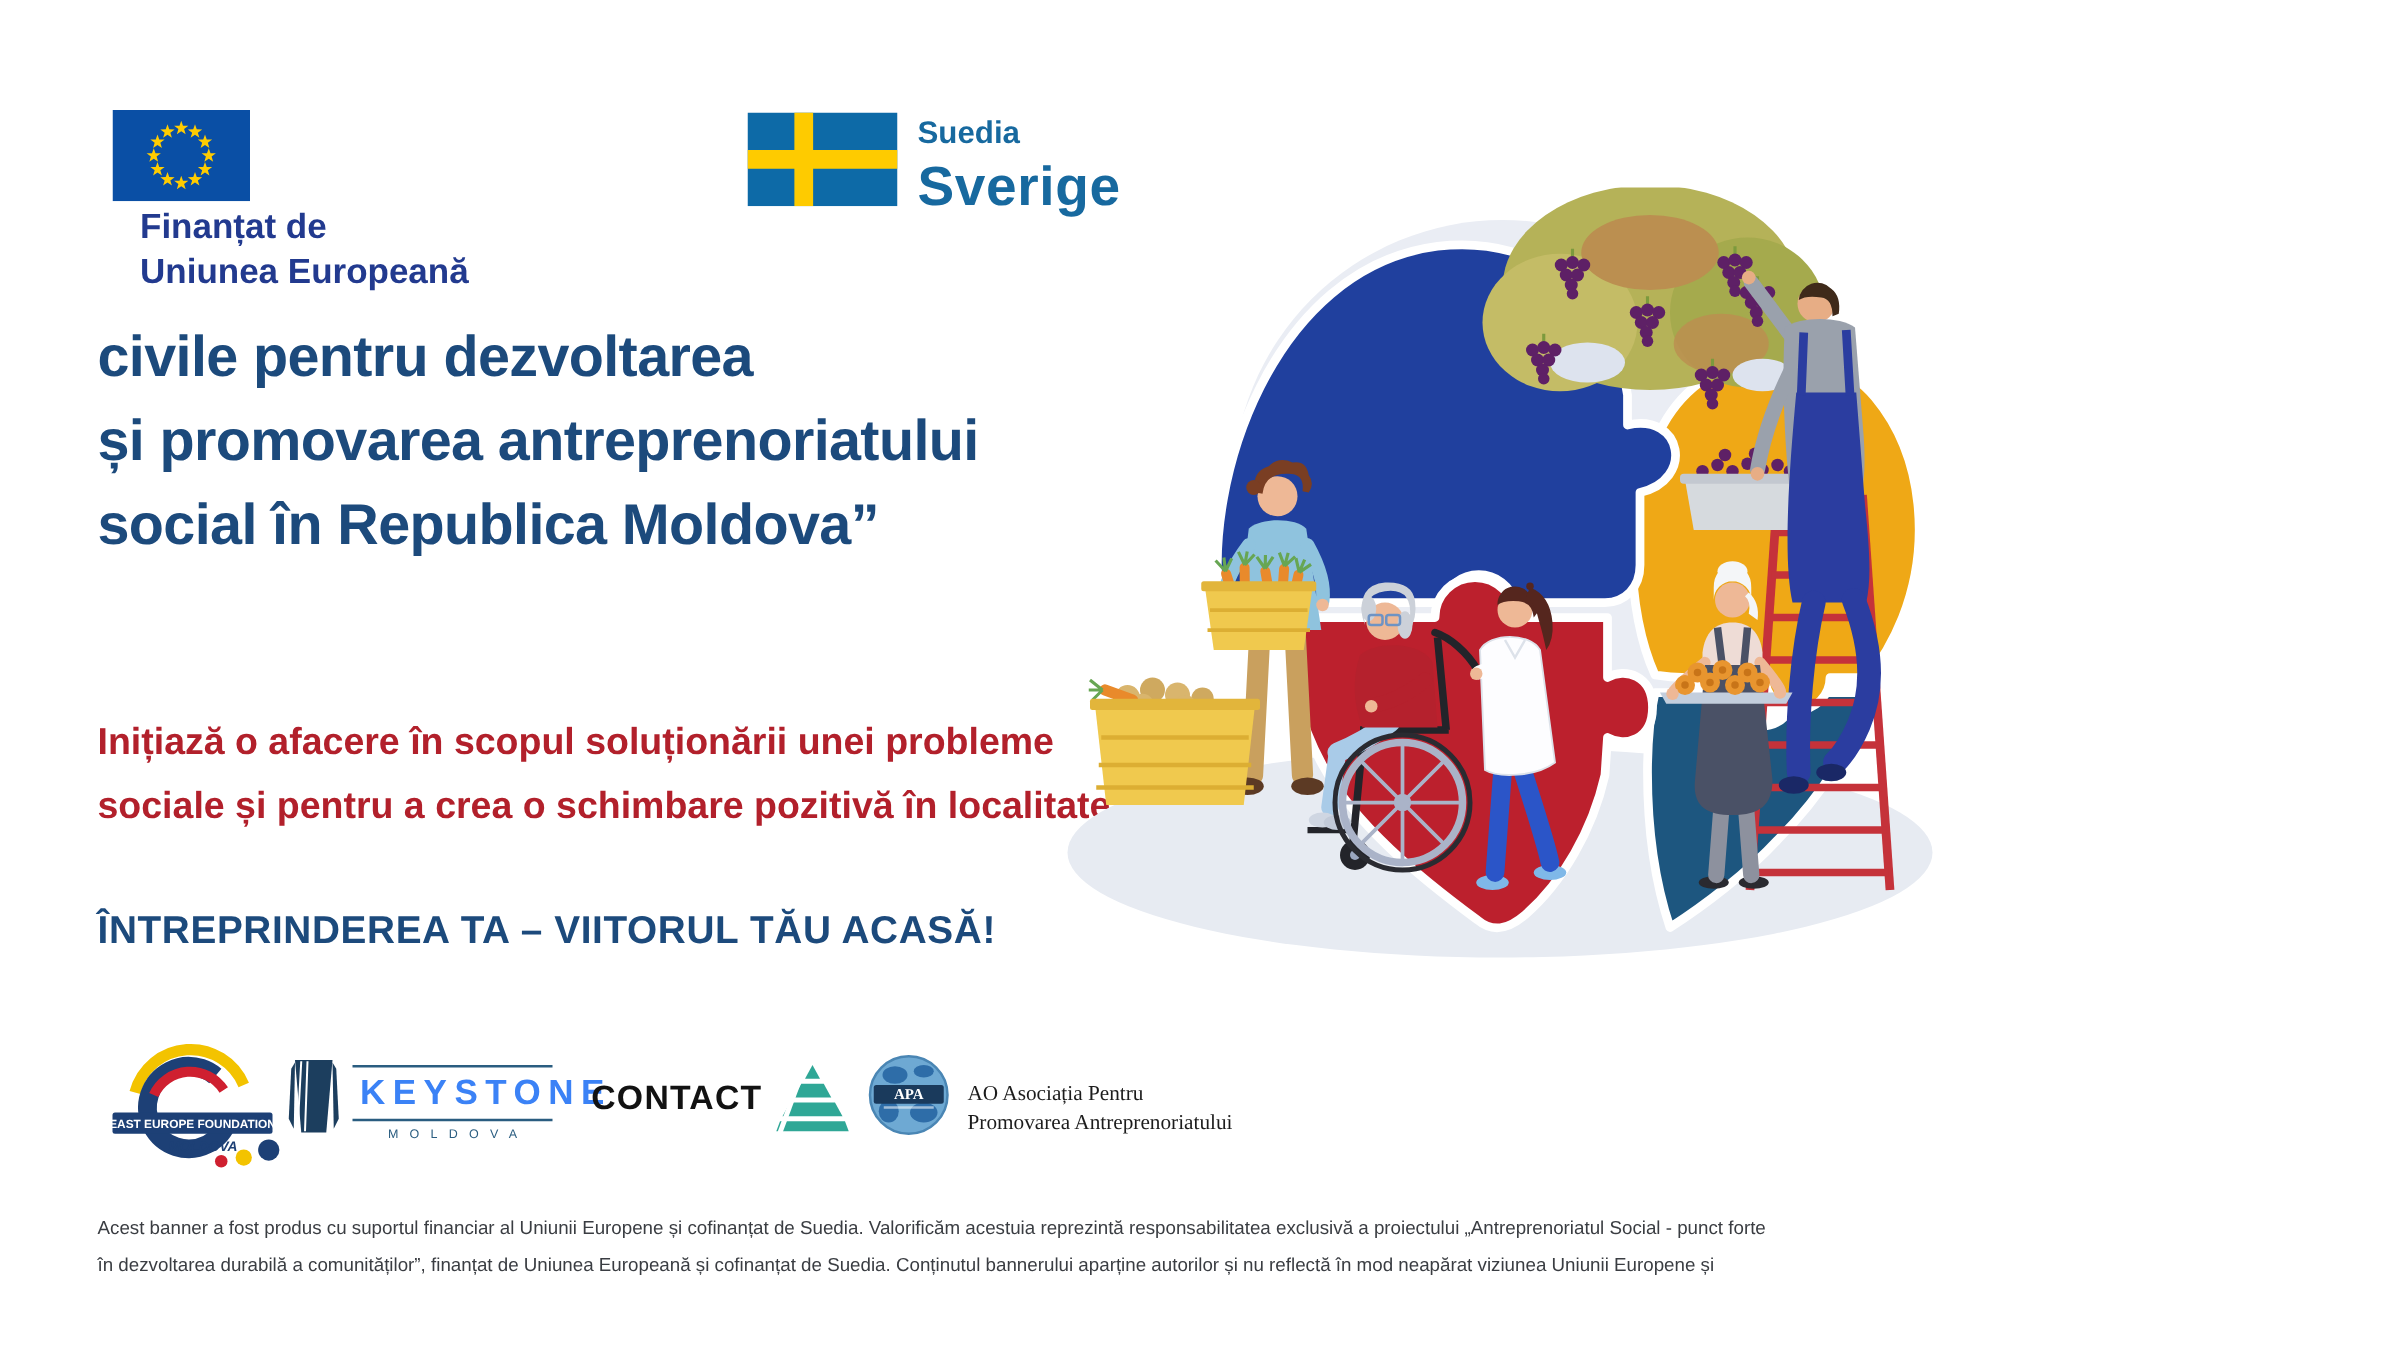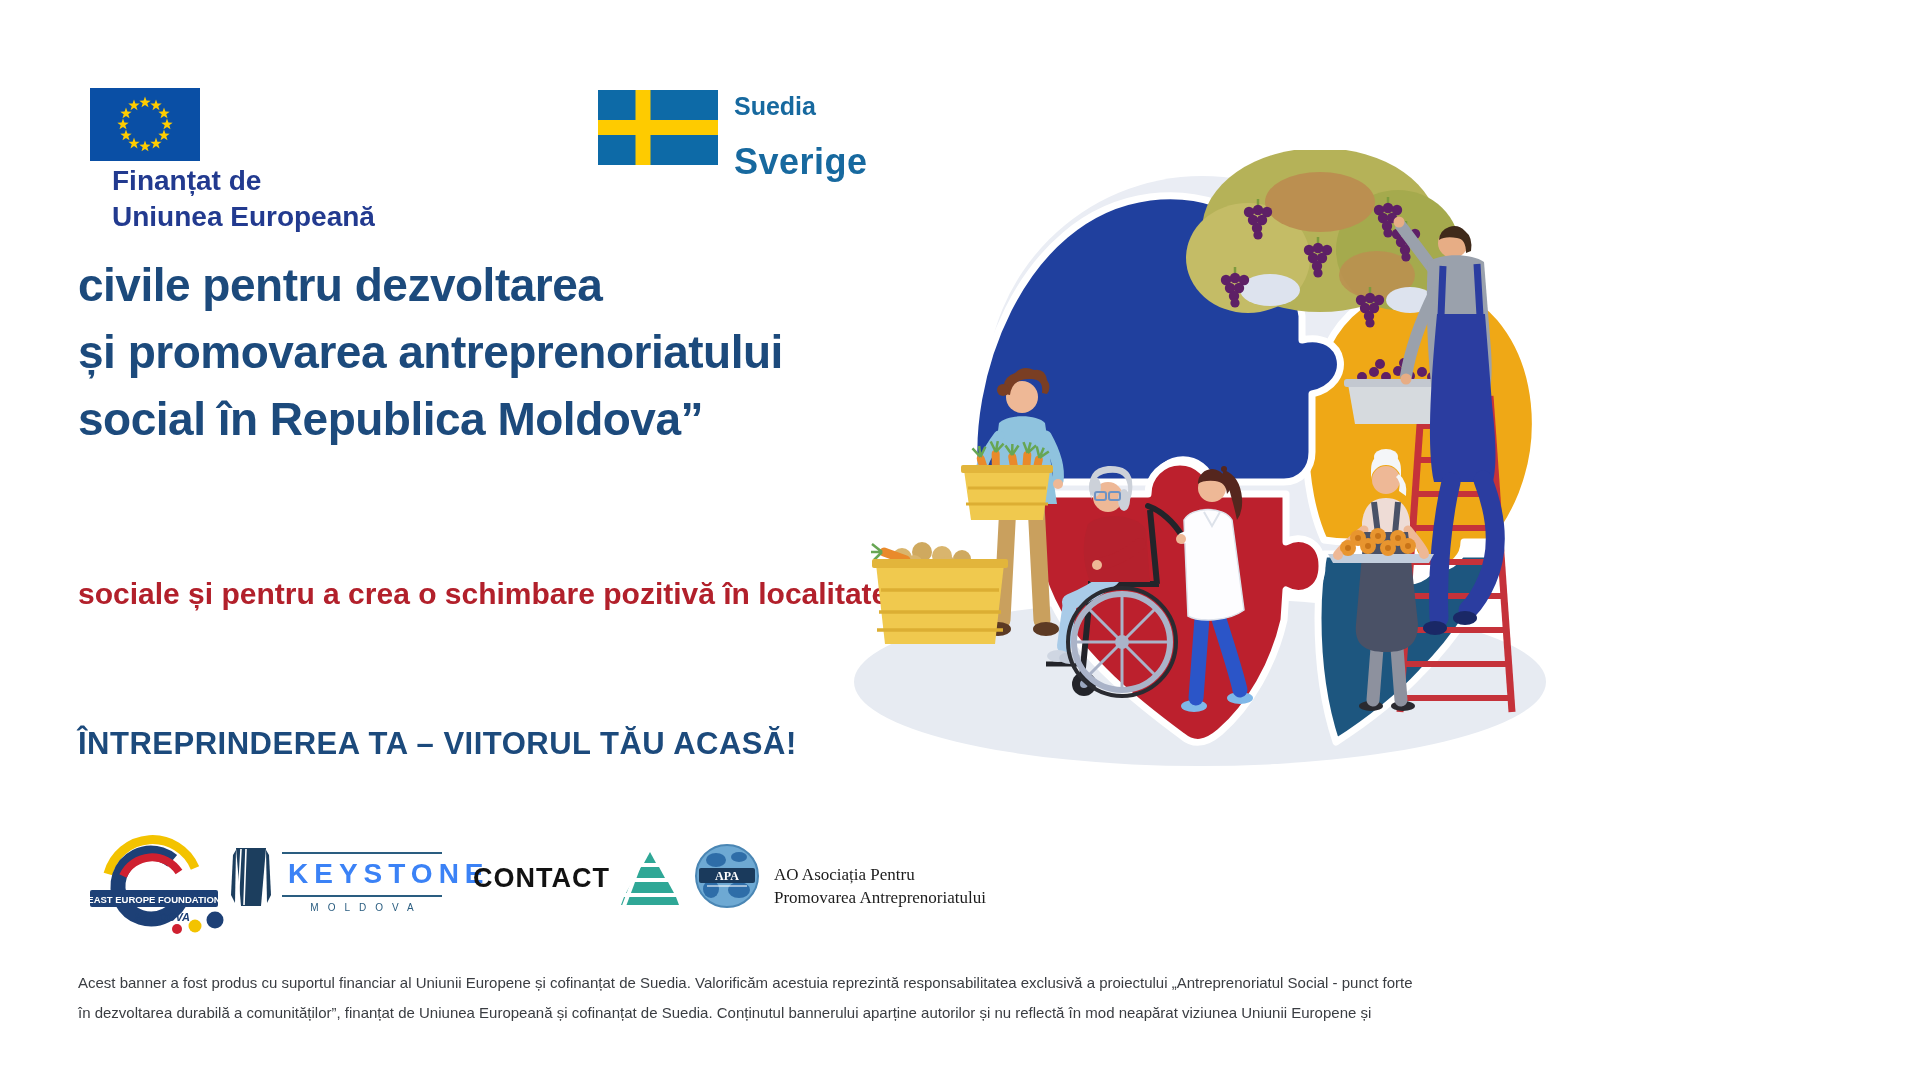--- a/index.html
+++ b/index.html
@@ -8,21 +8,21 @@
   .abs{position:absolute;}
   
   .eu-block{left:90px;top:88px;display:flex;flex-direction:column;}
   .eu-flag{width:110px;height:73px;display:block;}
   .eu-text{margin-left:22px;margin-top:2px;color:#223a8f;font-weight:bold;
            font-size:28px;line-height:36px;}
   .sweden-block{left:598px;top:90px;display:flex;}
   .sw-flag{width:120px;height:75px;display:block;}
   .sw-text{margin-left:16px;color:#17699f;}
   .sw-suedia{font-size:25px;font-weight:bold;margin-top:2px;}
-  .sw-sverige{font-size:36px;font-weight:bold;letter-spacing:.5px;margin-top:20px;}
+  .sw-sverige{font-size:44px;font-weight:bold;letter-spacing:.5px;margin-top:4px;}
   
   .headline{left:78px;top:252px;color:#1c4a7c;font-weight:bold;
             font-size:46px;line-height:67px;letter-spacing:-0.5px;}
   .sub{left:78px;top:568px;color:#b2202b;font-weight:bold;
        font-size:30px;line-height:51px;}
   .slogan{left:78px;top:726px;color:#1c4a7c;font-weight:bold;
           font-size:31px;letter-spacing:.5px;}
   
   .eef-logo{left:78px;top:828px;}
   .ks-icon{left:228px;top:845px;}
@@ -85,20 +85,21 @@
     </div>
   </div>
 
   <div class="abs headline">
     <div>civile pentru dezvoltarea</div>
     <div>și promovarea antreprenoriatului</div>
     <div>social în Republica Moldova”</div>
   </div>
 
   <div class="abs sub">
+    <div>Inițiază o afacere în scopul soluționării unei probleme</div>
     <div>sociale și pentru a crea o schimbare pozitivă în localitatea ta.</div>
   </div>
 
   <div class="abs slogan">ÎNTREPRINDEREA TA – VIITORUL TĂU ACASĂ!</div>
 
   <svg class="abs eef-logo" width="150" height="112" viewBox="0 0 150 112">
     <path d="M30,46 A46,46 0 0 1 117,40" fill="none" stroke="#f3c300" stroke-width="9"></path>
     <circle cx="73" cy="58" r="33" fill="none" stroke="#1d4076" stroke-width="15" stroke-dasharray="168 40" transform="rotate(18 73 58)"></circle>
     <path d="M45,48 A32,32 0 0 1 101,44" fill="none" stroke="#cf2030" stroke-width="8"></path>
     <rect x="12" y="62" width="128" height="17" rx="2" fill="#1d4076"></rect>

